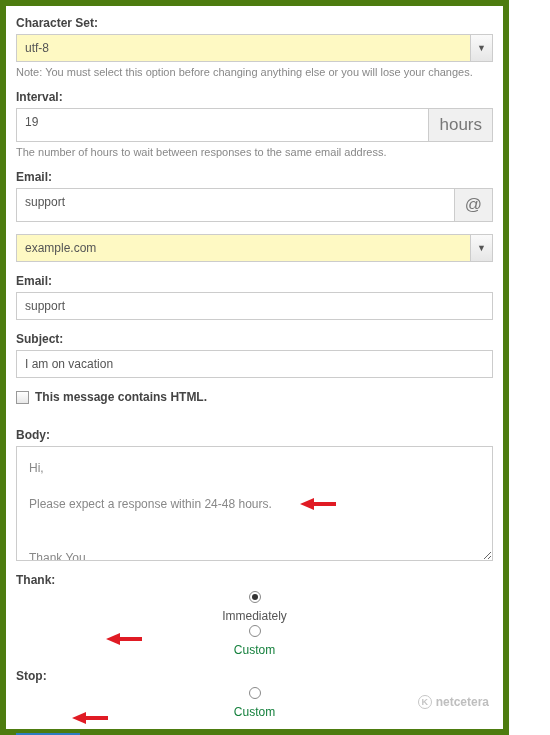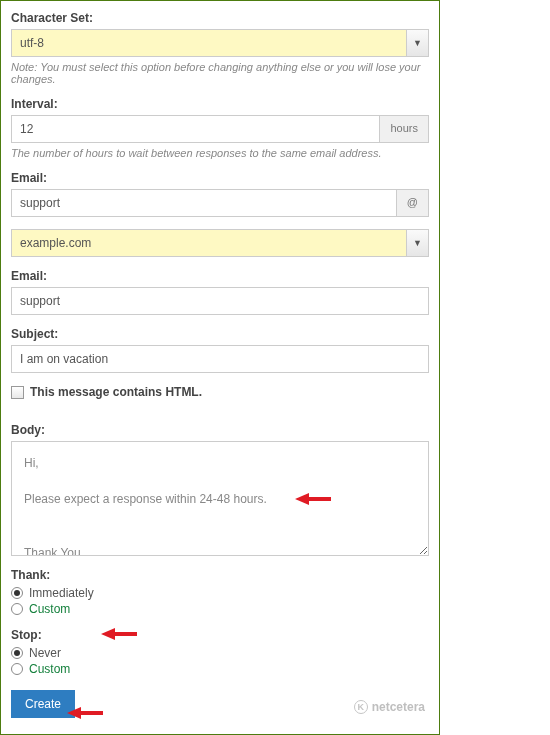--- a/index.html
+++ b/index.html
@@ -5,23 +5,23 @@
   * { box-sizing: border-box; }
   body {
     margin: 0;
     padding: 0;
     font-family: Arial, Helvetica, sans-serif;
     font-size: 12px;
     background: #fff;
     color: #555;
   }
   .container {
-    width: 440px;
+    width: 509px;
     height: 735px;
-    border: 1px solid #4d7c0f;
+    border: 6px solid #4d7c0f;
     padding: 10px;
     position: relative;
   }
   .field-group { margin-bottom: 12px; }
   .field-label {
     font-weight: bold;
     color: #444;
     margin-bottom: 4px;
     display: block;
   }
@@ -42,38 +42,37 @@
     display: flex;
     align-items: center;
     justify-content: center;
     color: #555;
     font-size: 9px;
   }
   .hint {
     color: #888;
     font-size: 11px;
     margin-top: 4px;
-    font-style: italic;
   }
   .interval-row, .email-row {
     display: flex;
   }
   .interval-row .val, .email-row .val {
     flex: 1;
     padding: 6px 8px;
     border: 1px solid #ccc;
     background: #fff;
   }
   .interval-row .unit, .email-row .at {
     padding: 6px 10px;
     border: 1px solid #ccc;
     border-left: none;
     background: #f0f0f0;
     color: #777;
-    font-size: 11px;
+    font-size: 17px;
   }
   .plain-input {
     width: 100%;
     border: 1px solid #ccc;
     padding: 6px 8px;
     background: #fff;
     color: #555;
   }
   .checkbox-row {
     display: flex;
@@ -99,20 +98,21 @@
     resize: both;
     overflow: auto;
     white-space: pre-line;
     font-family: inherit;
   }
   .radio-row {
     display: flex;
     align-items: center;
     gap: 6px;
     margin: 2px 0;
+    flex-direction: column;
   }
   .radio {
     width: 12px; height: 12px;
     border: 1px solid #888;
     border-radius: 50%;
     display: flex;
     align-items: center; justify-content: center;
     background: #fff;
   }
   .radio.checked::after {
@@ -182,21 +182,21 @@
       <span class="val">utf-8</span>
       <span class="btn">▼</span>
     </div>
     <div class="hint">Note: You must select this option before changing anything else or you will lose your changes.</div>
   </div>
 
   
   <div class="field-group">
     <span class="field-label">Interval:</span>
     <div class="interval-row">
-      <span class="val">12</span>
+      <span class="val">19</span>
       <span class="unit">hours</span>
     </div>
     <div class="hint">The number of hours to wait between responses to the same email address.</div>
   </div>
 
   
   <div class="field-group">
     <span class="field-label">Email:</span>
     <div class="email-row">
       <span class="val">support</span>
@@ -252,24 +252,20 @@
     <div class="radio-row">
       <span class="radio"></span>
       <span class="radio-label link">Custom</span>
     </div>
   </div>
 
   
   <div class="field-group">
     <span class="field-label">Stop:</span>
     <div class="radio-row">
-      <span class="radio checked"></span>
-      <span class="radio-label">Never</span>
-    </div>
-    <div class="radio-row">
       <span class="radio"></span>
       <span class="radio-label link">Custom</span>
     </div>
   </div>
 
   <button class="create-btn">Create</button>
 
   
   <div class="arrow-ann" style="left:294px; top:492px;">
       <span class="head"></span>

